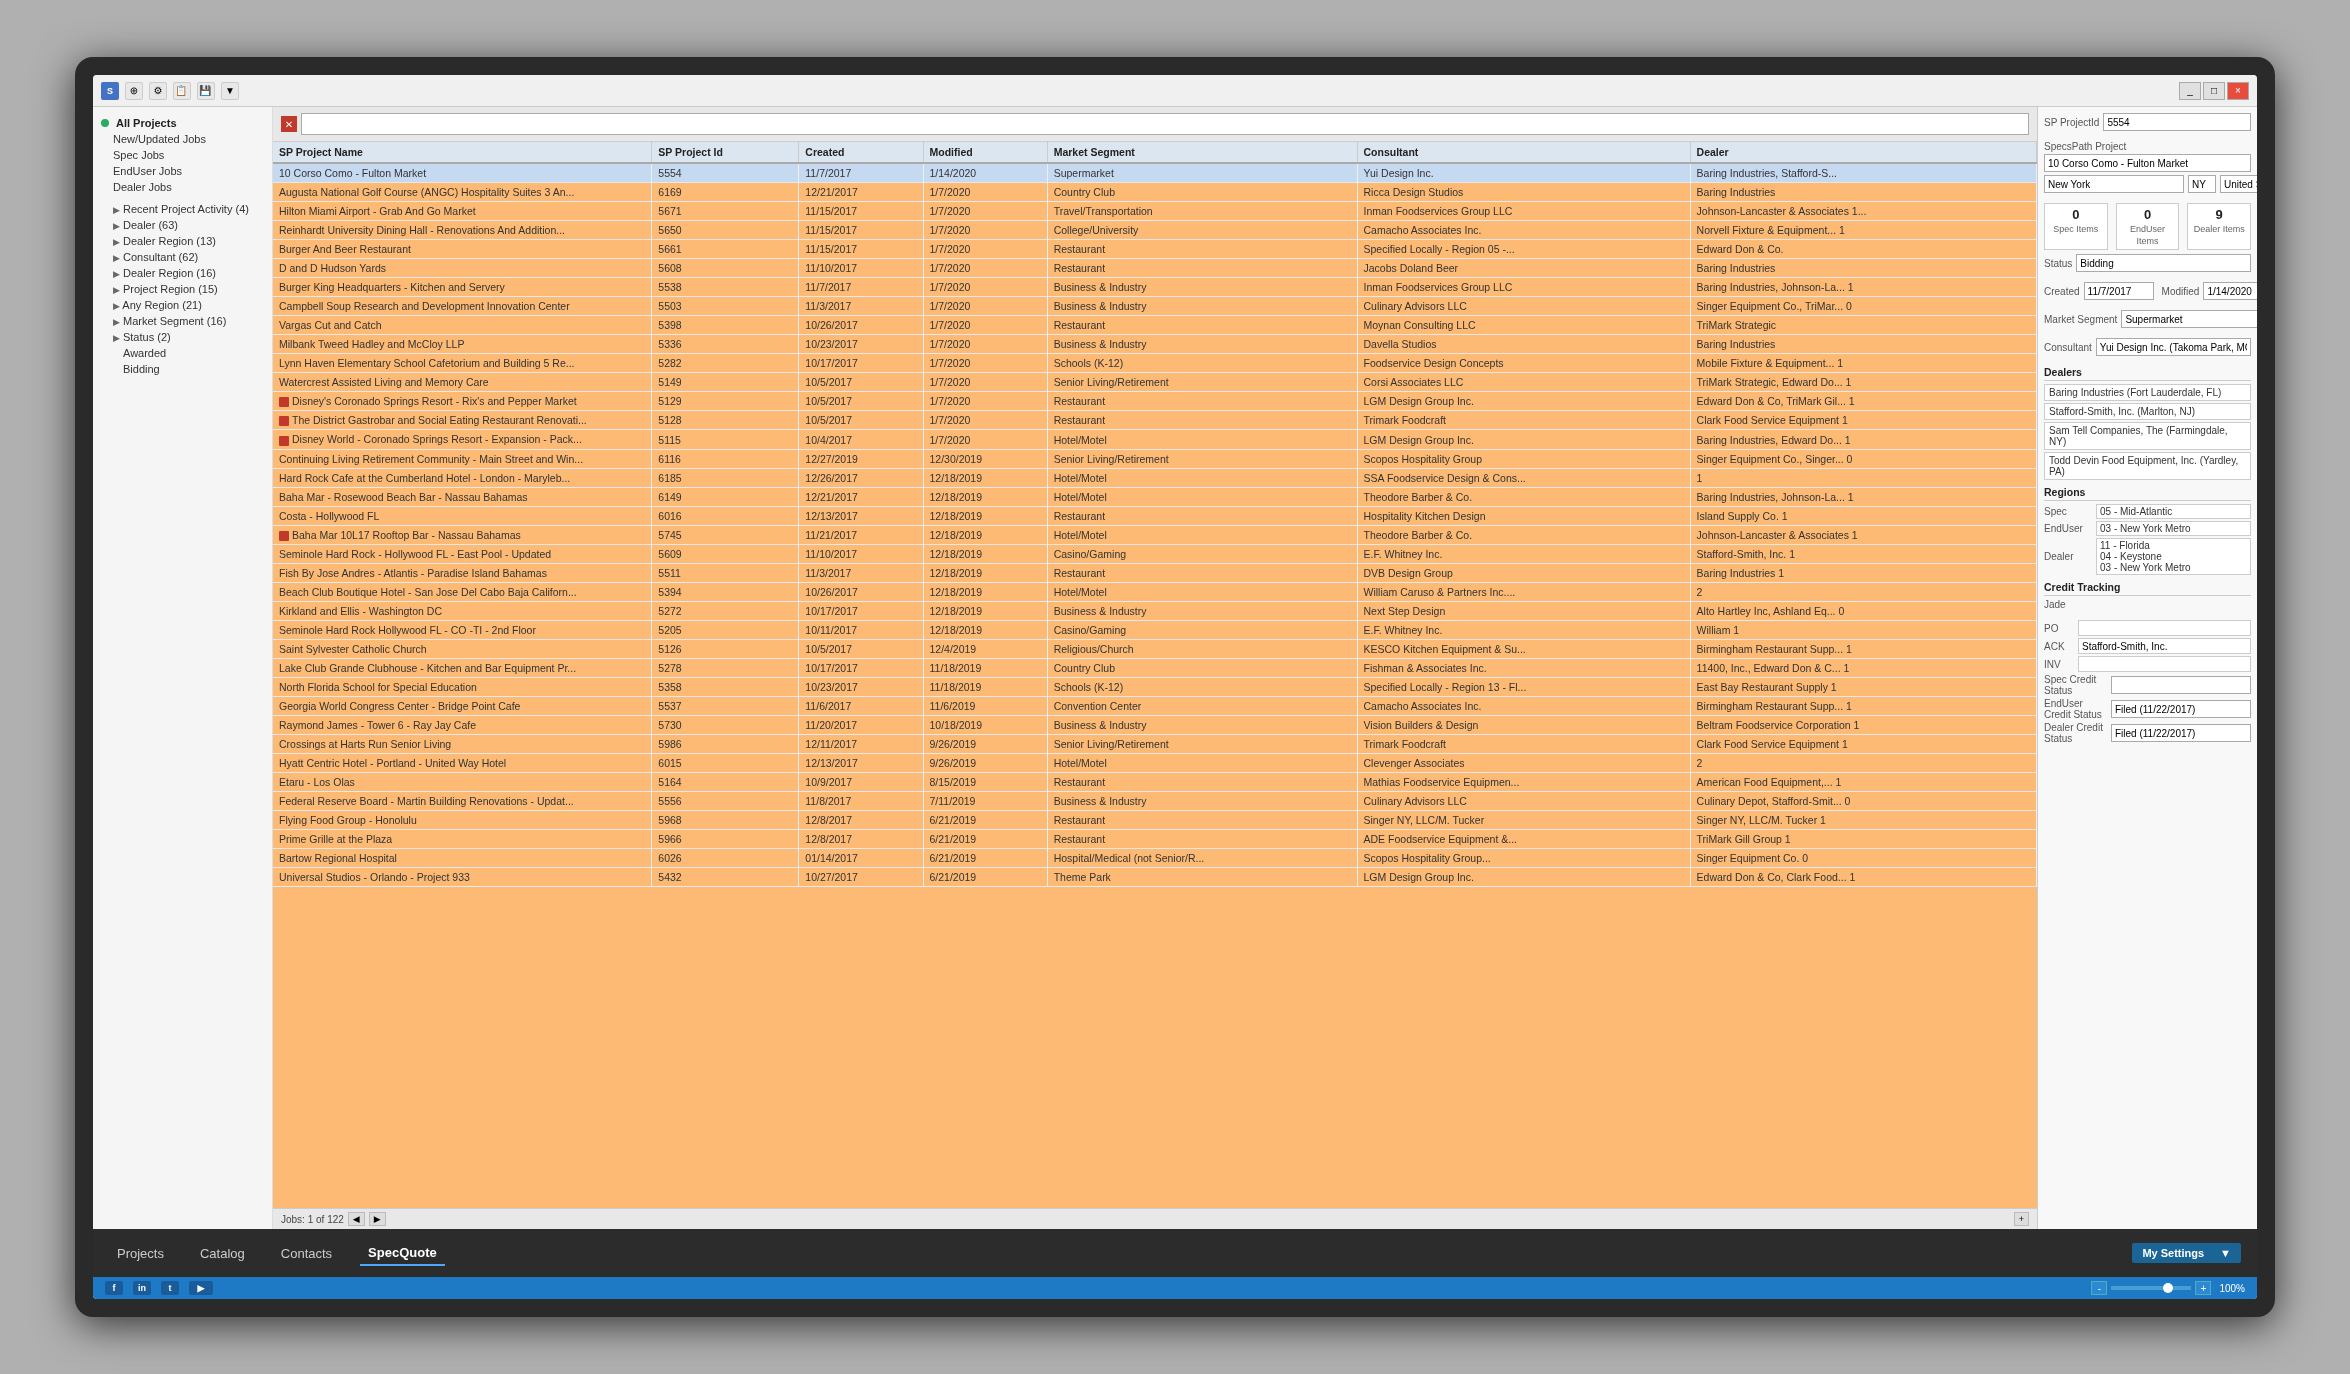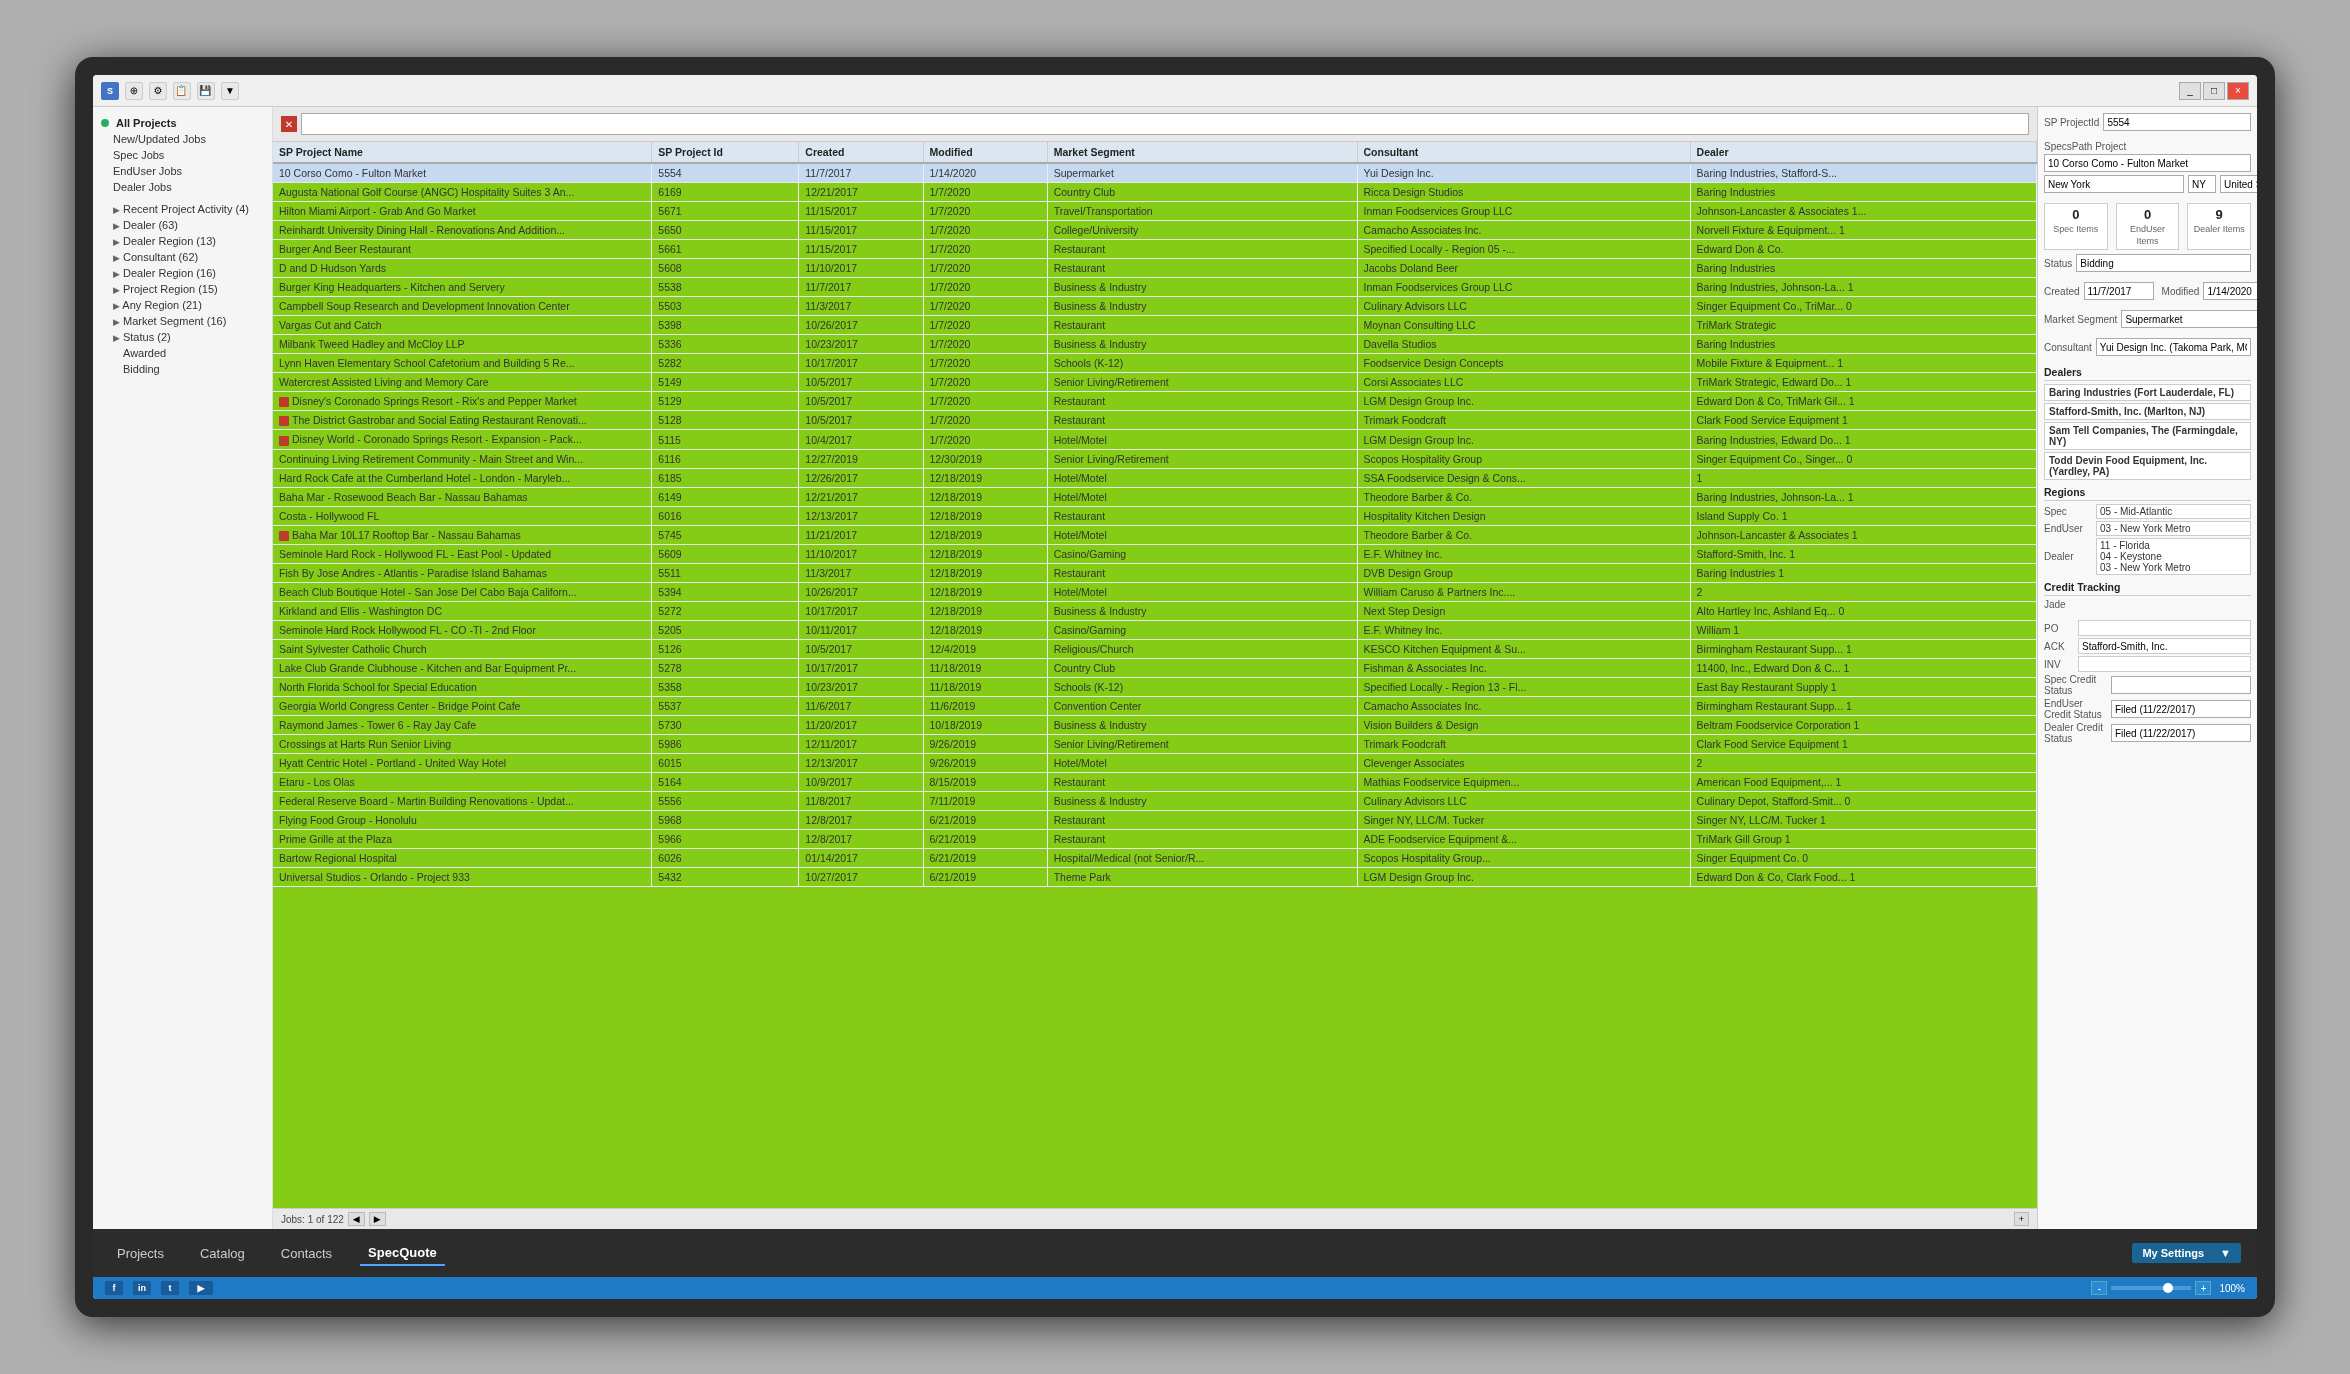--- a/index.html
+++ b/index.html
@@ -148,21 +148,21 @@
       display: flex;
       align-items: center;
       justify-content: center;
       flex-shrink: 0;
     }
     
     .table-container {
       flex: 1;
       overflow-y: auto;
       overflow-x: auto;
-      background: #84cc16;
+      background: #fdba74;
     }
     table {
       width: 100%;
       border-collapse: collapse;
       font-size: 10.5px;
     }
     thead tr {
       background: #dce6f1;
       border-bottom: 2px solid #aaa;
     }
@@ -284,21 +284,20 @@
       font-size: 9px;
       color: #666;
     }
     .rp-dealer-item {
       background: white;
       border: 1px solid #ccc;
       padding: 2px 4px;
       margin-bottom: 2px;
       font-size: 10px;
       color: #333;
-      font-weight: bold;
     }
     .rp-region-row {
       display: flex;
       gap: 4px;
       margin-bottom: 2px;
       align-items: center;
     }
     .rp-region-label { width: 48px; color: #555; font-size: 10px; }
     .rp-region-val {
       flex: 1;

